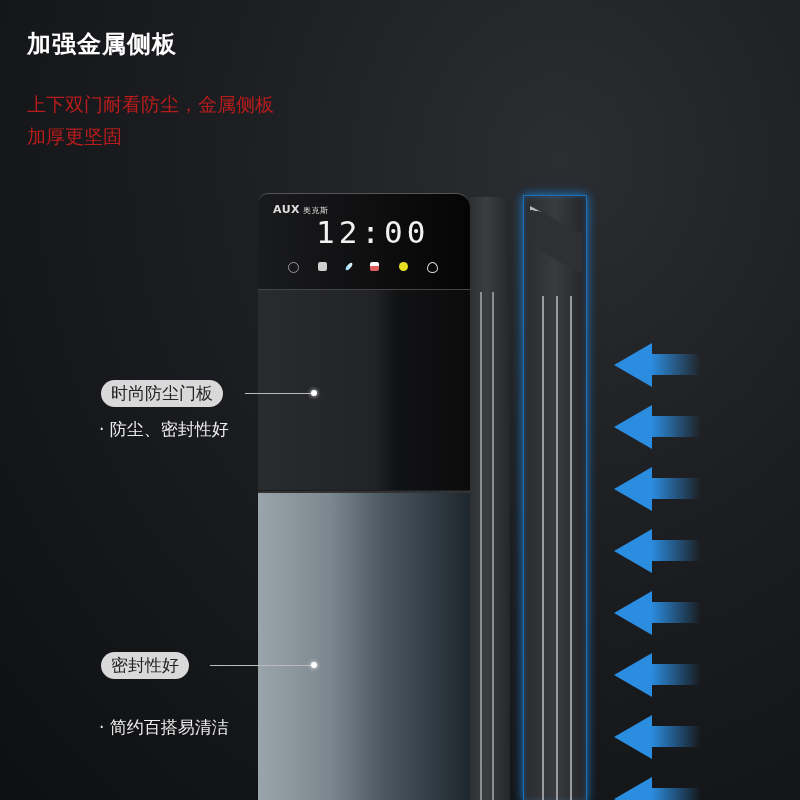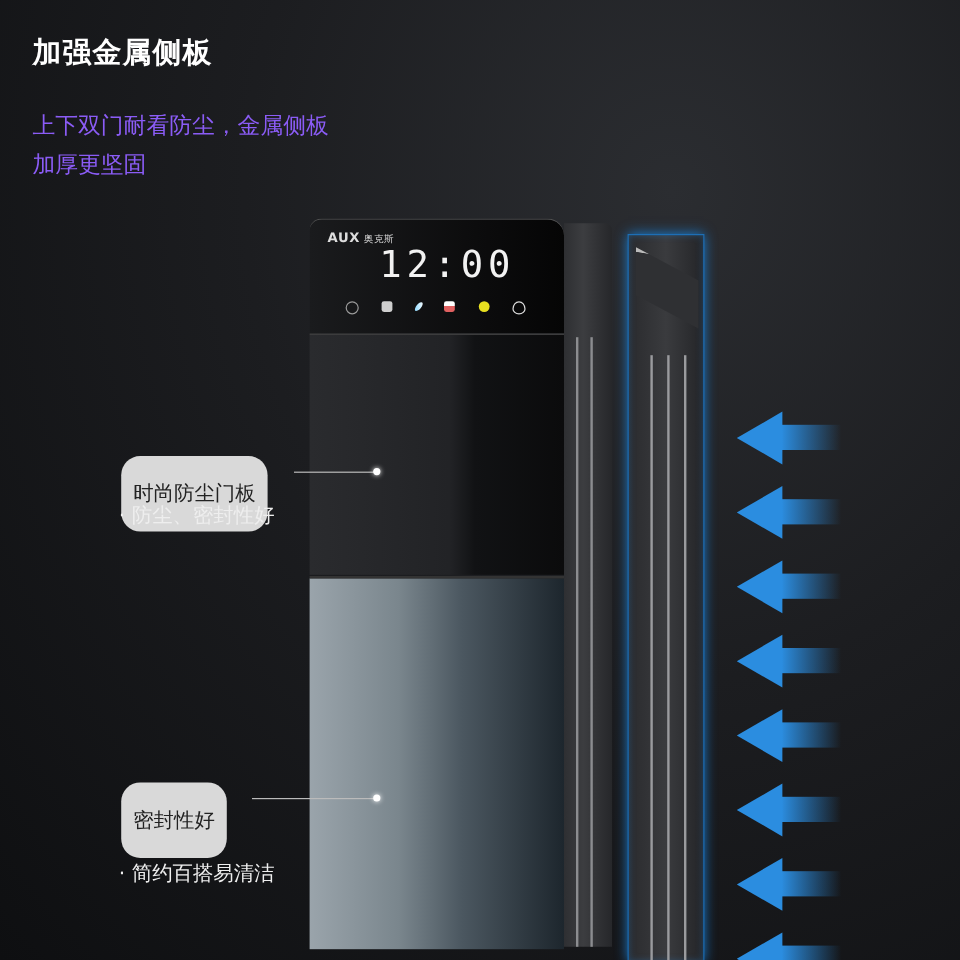--- a/index.html
+++ b/index.html
@@ -1,41 +1,41 @@
 <!DOCTYPE html>
 <html><head>
 <meta charset="utf-8">
 <style>
   html,body{margin:0;padding:0;}
   body{width:800px;height:800px;overflow:hidden;position:relative;
     background:radial-gradient(ellipse at 70% 20%, #2b2d31 0%, #1c1d20 45%, #0e0f11 100%);
     font-family:"DejaVu Sans","Liberation Sans",sans-serif;color:#fff;}
   .title{position:absolute;left:27px;top:28px;font-size:24px;font-weight:bold;letter-spacing:1px;color:#fff;}
-  .sub{position:absolute;left:27px;font-size:19px;color:#8b5cf6;}
+  .sub{position:absolute;left:27px;font-size:19px;color:#b91c1c;}
   .sub1{top:92px}.sub2{top:124px}
 
   
-  .unit{position:absolute;left:258px;top:182px;width:212px;height:607px;}
+  .unit{position:absolute;left:258px;top:193px;width:212px;height:607px;}
   .panel-top{position:absolute;left:0;top:0;width:212px;height:95px;background:linear-gradient(90deg,#1a1b1d,#0b0b0c 70%,#050505);border-radius:10px 14px 0 0;border-top:1px solid #555;}
   .logo{position:absolute;left:15px;top:9px;font-size:11px;font-weight:bold;color:#ddd;letter-spacing:0.5px;}
   .logo small{font-size:8px;font-weight:normal;margin-left:3px;}
   .clock{position:absolute;left:58px;top:20px;font-family:"DejaVu Sans Mono",monospace;font-size:31px;color:#f2f2f2;letter-spacing:4px;text-align:right;}
   .icons{position:absolute;left:30px;top:68px;width:150px;display:flex;justify-content:space-between;}
   .ic{width:9px;height:9px;border-radius:50%;}
   .door-top{position:absolute;left:0;top:96px;width:212px;height:200px;background:linear-gradient(90deg,#2a2b2e,#222326 55%,#111214 65%,#0b0b0c);border-top:1px solid #444;}
   .door-bot{position:absolute;left:0;top:298px;width:212px;height:309px;background:linear-gradient(90deg,#9aa4ab 0%,#7a868d 35%,#4b5760 60%,#1d262d 100%);border-top:2px solid #333;}
   .side{position:absolute;left:212px;top:4px;width:40px;height:603px;background:linear-gradient(90deg,#2e2f32,#3c3d40 40%,#26272a);border-radius:0 6px 0 0;}
   .side .ln{position:absolute;top:95px;bottom:0;width:2px;background:#8c8d90;}
   
   .panel{position:absolute;left:523px;top:195px;width:62px;height:605px;background:linear-gradient(90deg,#2a2b2e,#3a3b3e 50%,#242528);border:1px solid #1d6fb6;box-shadow:0 0 10px #1a7fd6, inset 0 0 6px rgba(40,140,230,0.35);}
   .panel .ln{position:absolute;top:100px;bottom:0;width:2px;background:#9a9b9e;}
   .panel .cap{position:absolute;left:6px;top:10px;width:52px;height:40px;background:linear-gradient(160deg,#bbb 0 6%,#2f3033 7%);transform:skewY(28deg);transform-origin:left top;}
 
   
-  .tag{position:absolute;background:#d9d9d9;color:#222;font-size:17px;border-radius:16px;padding:20px 10px;}
+  .tag{position:absolute;background:#d9d9d9;color:#222;font-size:17px;border-radius:16px;padding:2px 10px;}
   .line{position:absolute;height:1px;background:#bbb;}
   .dot{position:absolute;width:6px;height:6px;border-radius:50%;background:#fff;box-shadow:0 0 4px #fff;}
   .bullet{position:absolute;font-size:17px;color:#eee;text-align:center;}
 
   
   .arrow{position:absolute;left:614px;width:86px;height:44px;}
   .arrow .head{position:absolute;left:0;top:0;width:0;height:0;border-top:22px solid transparent;border-bottom:22px solid transparent;border-right:38px solid #2b8de0;}
   .arrow .tail{position:absolute;left:37px;top:11px;width:50px;height:21px;background:linear-gradient(90deg,#2b8de0,rgba(43,141,224,0));}
 </style>
 </head>

